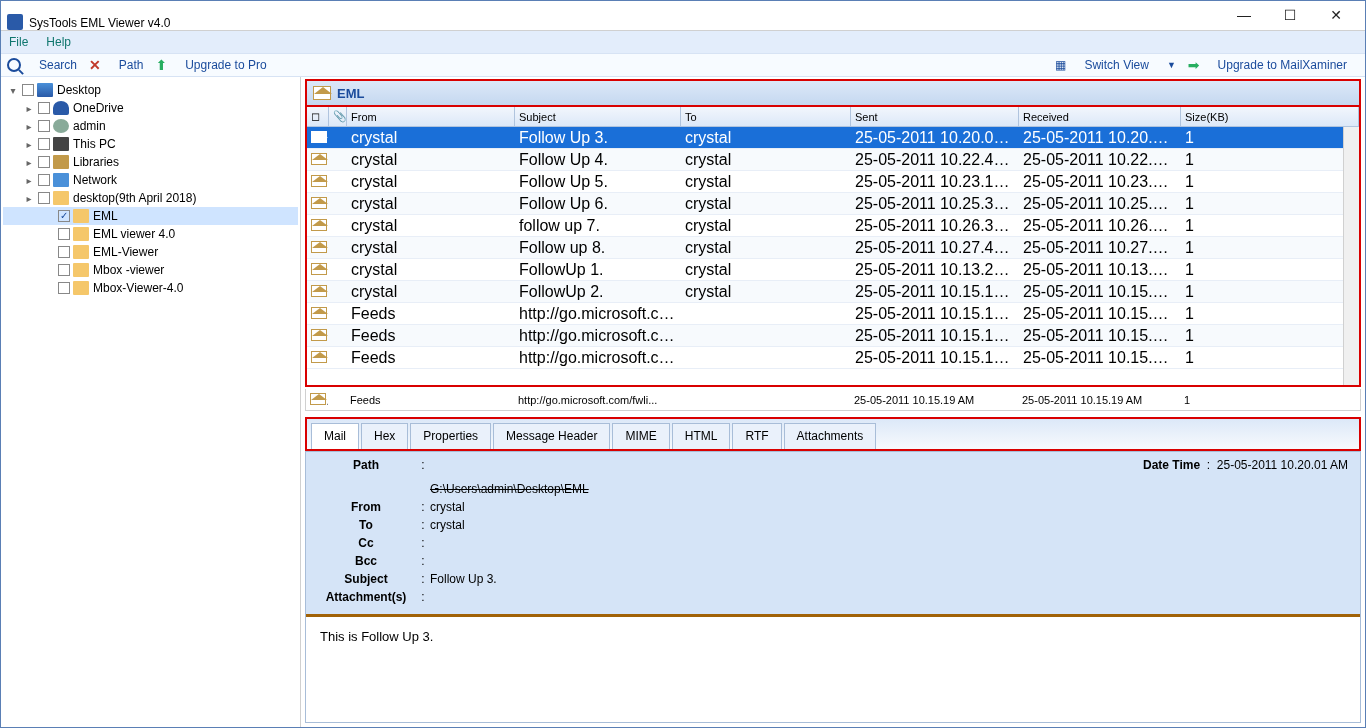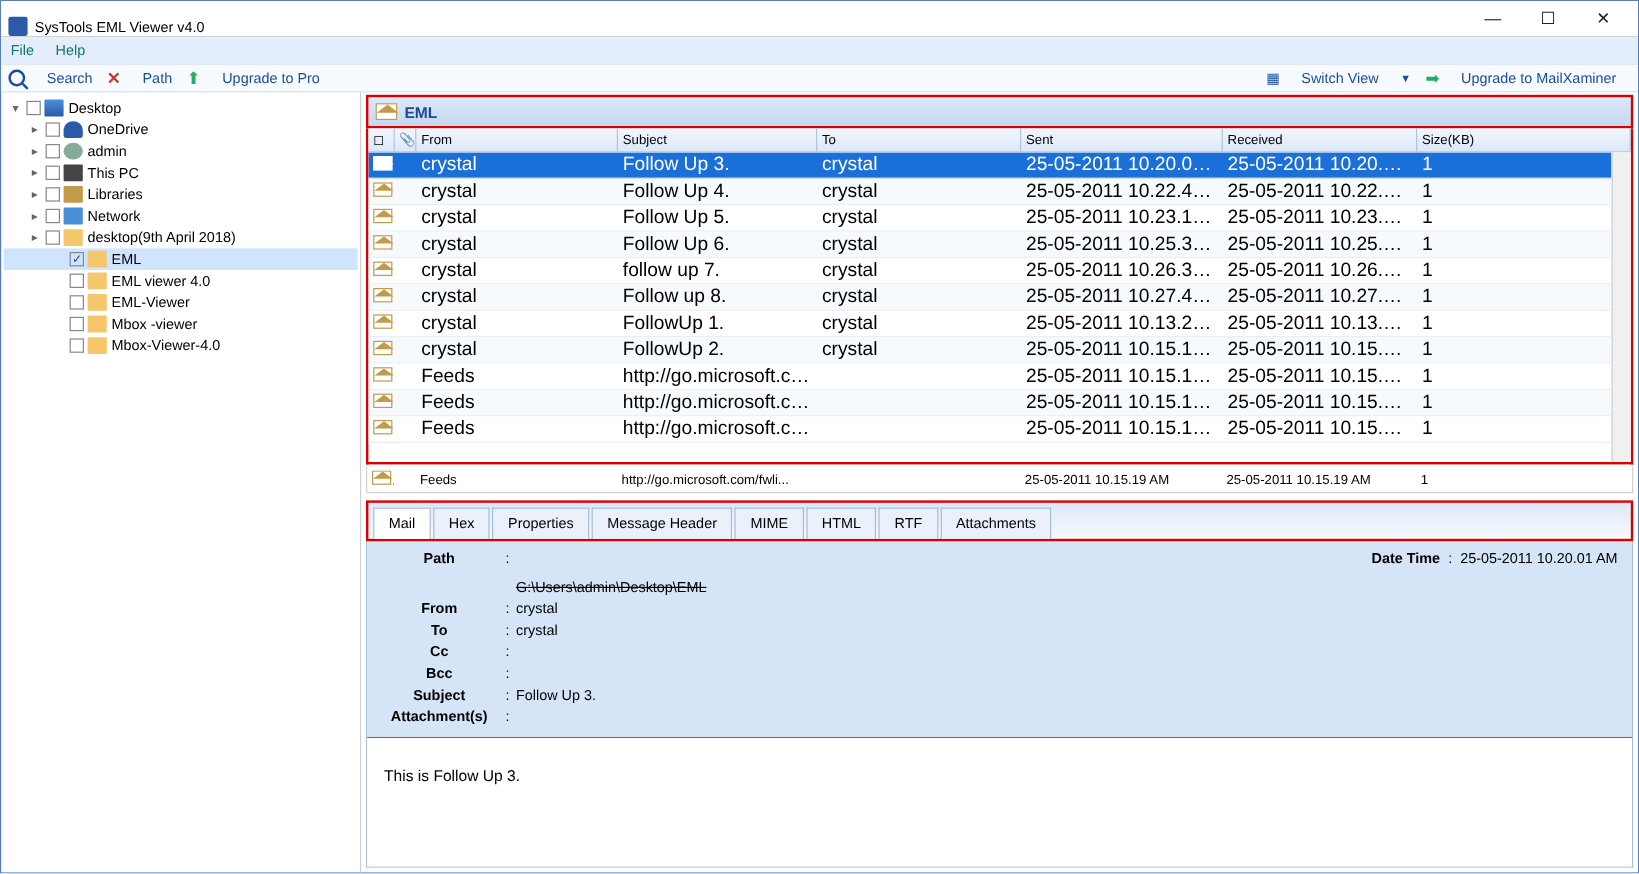--- a/index.html
+++ b/index.html
@@ -80,21 +80,21 @@
 
 .detailswrap { margin:0 4px 4px 4px; border:1px solid #a8bdd8; flex:1; display:flex; flex-direction:column; min-height:0;}
 .detailtop { background:#d5e4f7; padding:6px 10px; font-size:12px; position:relative;}
 .detailtop .dl{display:flex; margin-bottom:4px;text-align:center;}
 .detailtop .dk{width:100px; font-weight:bold;}
 .detailtop .dc{width:14px;}
 .detailtop .dv{}
 .detailtop .pathline{text-decoration:line-through;margin-top:24px;}
 .detailtop .datetime{position:absolute; right:12px; top:6px;}
 .detailtop .datetime b{font-weight:bold;margin-top:32px;}
-.detailbody{flex:1; background:#fff; border-top:1px solid #a16207; padding:24px 14px; font-size:13px;}
+.detailbody{flex:1; background:#fff; border-top:3px solid #a16207; padding:12px 14px; font-size:13px;}
 
 
 .statusbar{height:20px; background:#f2f6fc; border-top:1px solid #d0d0d0; font-size:11px; color:#1a4b9c; display:flex; align-items:center; padding:0 10px;}
 
 .rowcontainer{display:flex; flex:1; min-height:0;}
 .rowsinner{flex:1; overflow:hidden;}
 </style>
 </head>
 <body>
 

